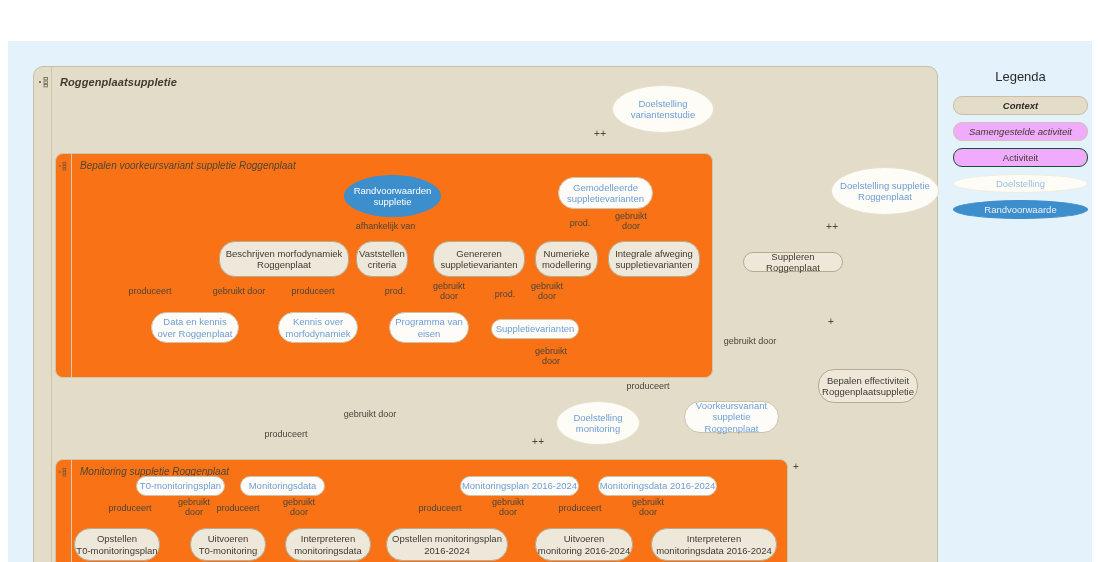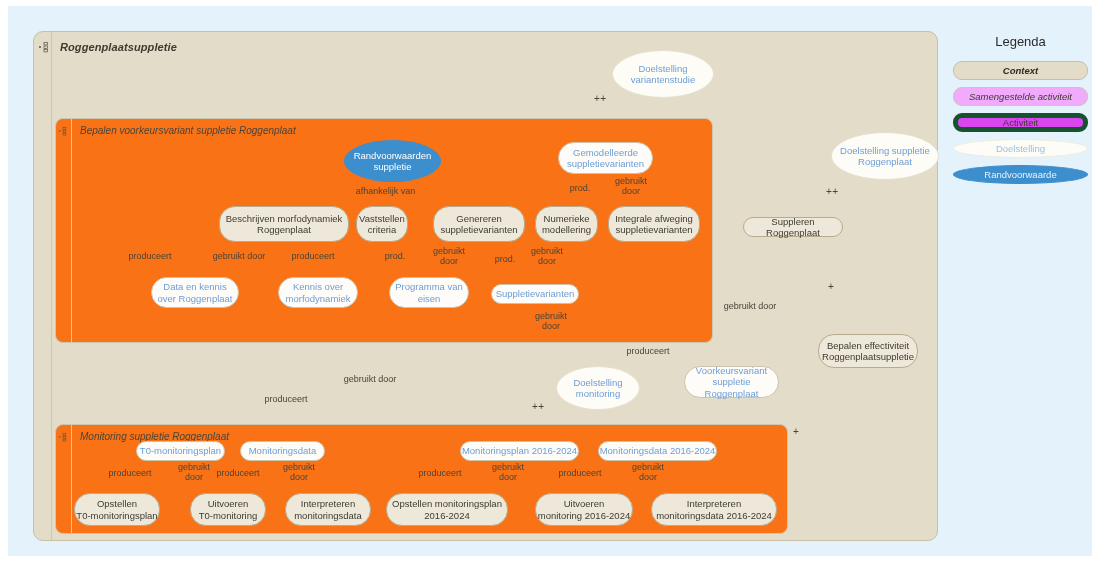--- a/index.html
+++ b/index.html
@@ -2,21 +2,21 @@
 <html><head>
 <meta charset="utf-8">
 <style>
   html,body{margin:0;padding:0;}
   body{
     width:1100px;height:562px;
     background:#ffffff;
     font-family:"Liberation Sans", sans-serif;
     overflow:hidden;
   }
-  #root{position:relative;width:1100px;height:464px;background:#ffffff;}
+  #root{position:relative;width:1100px;height:464px;background:#ffffff;margin-top:35px;}
 
   .canvas{
     position:absolute;left:8px;top:6px;width:1084px;height:550px;
     background:#e4f2fb;
   }
 
   
   .ctx-outer{
     position:absolute;left:25px;top:25px;width:905px;height:510px;
     background:#e3dcc9;
@@ -104,21 +104,21 @@
   }
   .lg-item{
     margin:0 auto 7px auto;height:19px;width:135px;
     display:flex;align-items:center;justify-content:center;
     font-size:9.5px;box-sizing:border-box;border-radius:9px;
   }
   .lg-ctx{background:#e3dcc9;border:1px solid #cabfa3;color:#2e2a22;
     font-style:italic;font-weight:bold;}
   .lg-sub{background:#f0abfc;border:1px solid #cfc6ae;color:#3f3a30;
     font-style:italic;}
-  .lg-act{background:#d946ef;border:5px solid #14532d;color:#3f3a30;}
+  .lg-act{background:#f0abfc;border:1px solid #14532d;color:#3f3a30;}
   .lg-prod{background:#fdfcf8;border:1px solid #cdc3ab;color:#9cc0e4;}
   .lg-goal{background:#fdfcf7;border:1px solid #f0ebdd;color:#9cc0e4;
     border-radius:50%;}
   .lg-cond{background:#3d8ecd;border:1px solid #3d8ecd;color:#e8f1fa;
     border-radius:50%;}
 </style>
 </head>
 <body>
 
 <div id="root">

